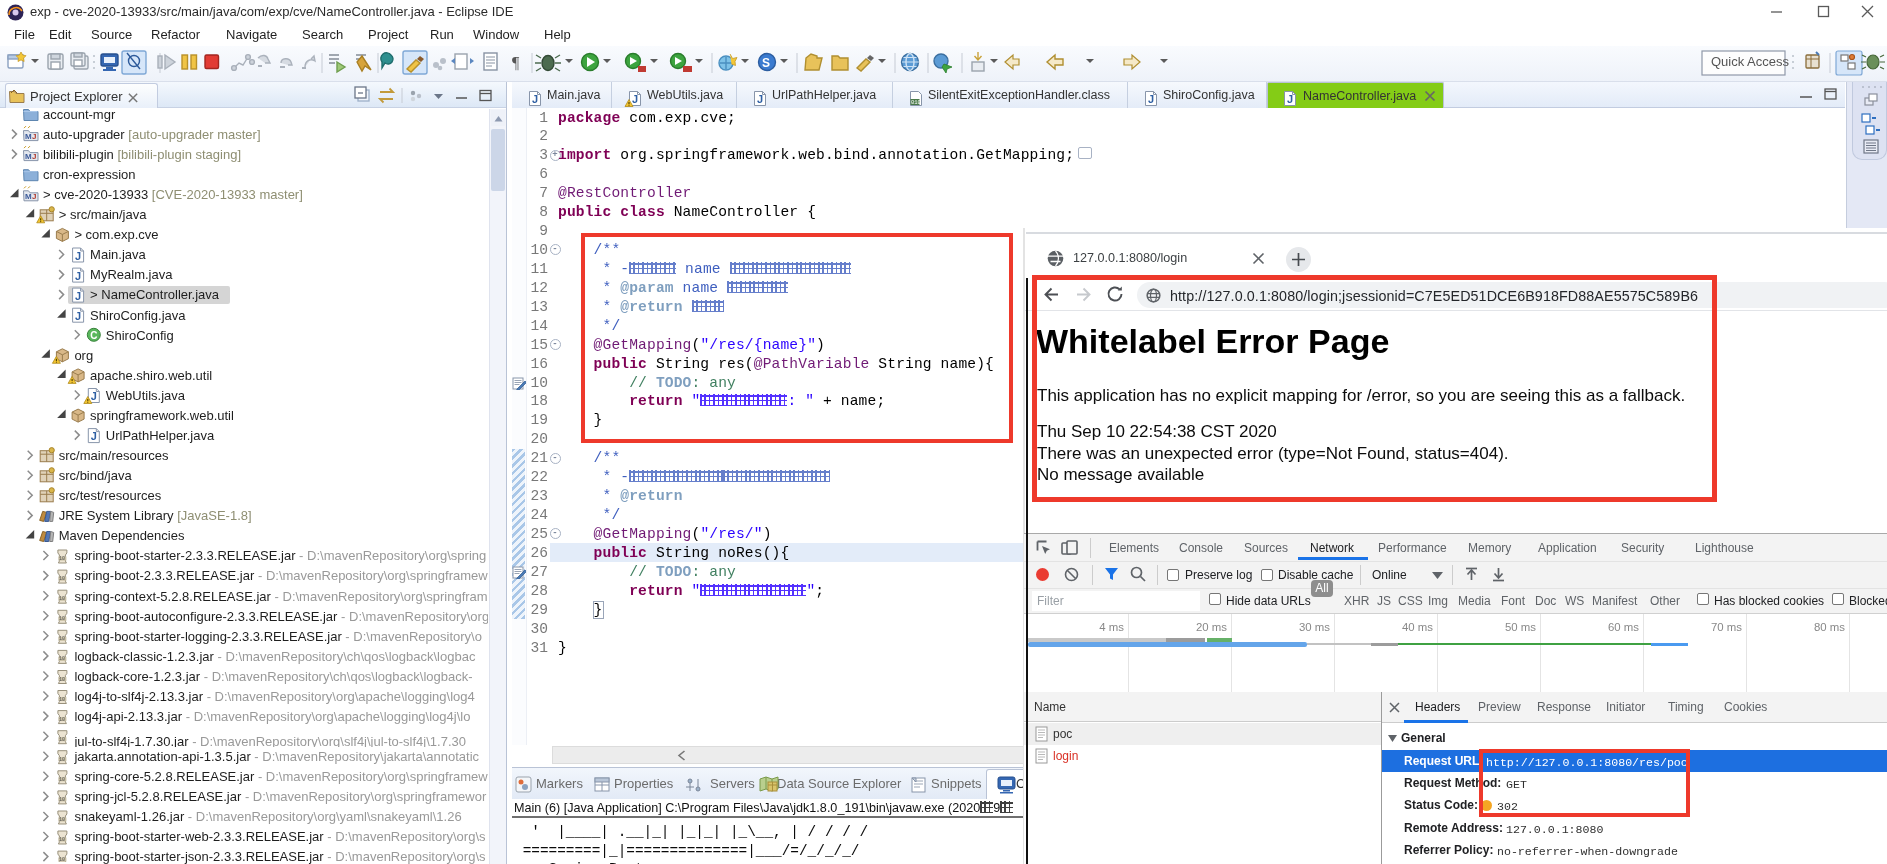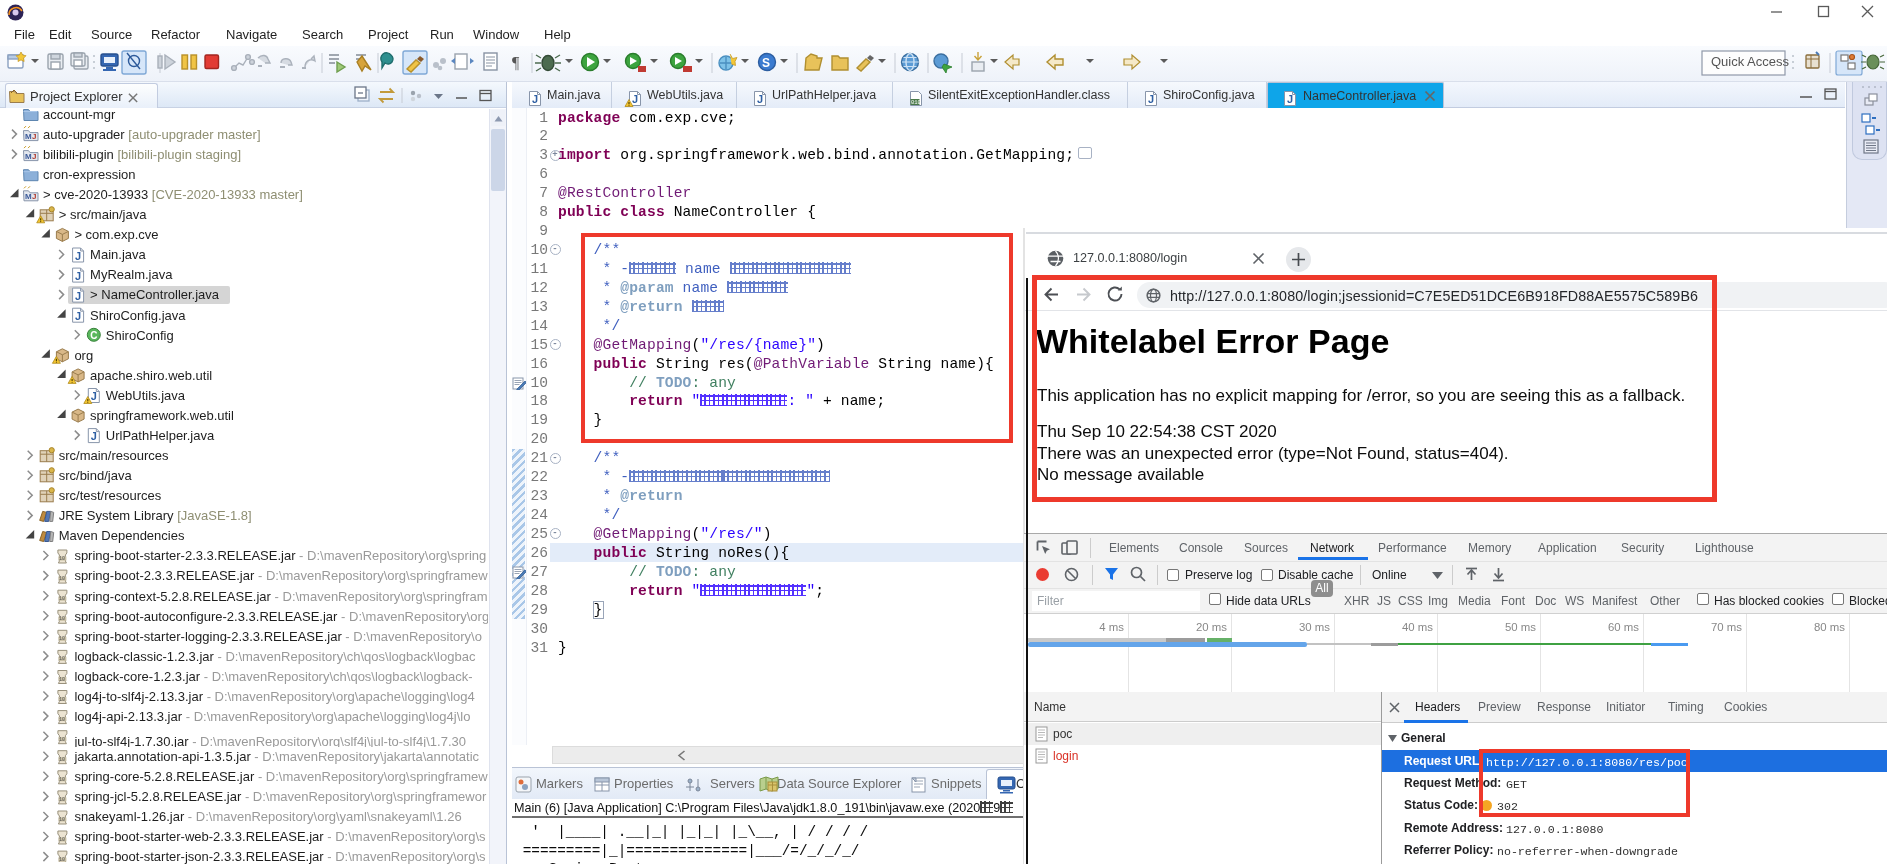--- a/index.html
+++ b/index.html
@@ -15,21 +15,21 @@
 #lpanel{left:0;top:82px;width:507px;height:782px;background:#fff;border-right:1px solid #b9c3d6}
 #lphead{left:0;top:82px;width:506px;height:26px;background:linear-gradient(#f4f8fd,#dde8f6);border-bottom:1px solid #c8d2e4}
 #lptab{left:5px;top:83px;width:153px;height:25px;background:linear-gradient(#fdfefe,#e9f0fa);border:1px solid #c2cce0;border-bottom:none;border-radius:3px 3px 0 0;font-size:13px;color:#333}
 .trow{position:absolute;left:0;width:488px;height:20px;font-size:13px;color:#1e1e1e;white-space:nowrap;overflow:hidden;margin-top:-1.7px}
 .trow .sfx{color:#8e8e72}
 .trow .path{color:#999}
 #treescroll{left:489px;top:109px;width:17px;height:755px;background:#f2f4fa;border-left:1px solid #dfe3ee}
 
 #edtabs{left:512px;top:82px;width:1333px;height:26px;background:linear-gradient(#f3f7fd,#e3ebf8);border-bottom:1px solid #c2cce0}
 .etab{position:absolute;top:82px;height:26px;border-right:1px solid #c5cfe0;font-size:12.5px;color:#333;background:linear-gradient(#f6f9fd,#e4ecf8)}
-.etab.act{background:#0ea5e9;border:1px solid #b9c3d6;border-bottom:none;border-radius:2px 2px 0 0}
+.etab.act{background:#84cc16;border:1px solid #b9c3d6;border-bottom:none;border-radius:2px 2px 0 0}
 #edbody{left:512px;top:108px;width:1333px;height:637px;background:#fff}
 #gutter{left:512px;top:108px;width:15px;height:637px;background:#fbfcfe;border-right:1px solid #eceff5}
 .lnum{position:absolute;width:34px;text-align:right;color:#787878;font:14.6px "Liberation Mono",monospace;white-space:pre}
 .cl{position:absolute;left:558px;font:14.6px "Liberation Mono",monospace;color:#000;white-space:pre;letter-spacing:.14px}
 .kw{color:#7f0055;font-weight:bold}
 .str{color:#2a00ff}
 .jd{color:#3f5fbf}
 .jdt{color:#7f9fbf;font-weight:bold}
 .ann{color:#701a75}
 .cmt{color:#3f7f5f}
@@ -70,20 +70,21 @@
 #blackline{left:1026px;top:278px;width:2.4px;height:586px;background:#111;z-index:49}
 svg{display:block}
 </style></head>
 <body>
 <div id="titlebar" class="a">
  <svg class="a" style="left:7px;top:4px" width="17" height="17" viewBox="0 0 17 17">
       <circle cx="8.5" cy="8.5" r="8" fill="#2c2255"></circle>
       <path d="M2 11a7 7 0 0 1 13-4" stroke="#f7941e" stroke-width="1.6" fill="none"></path>
       <circle cx="8.5" cy="8.5" r="3" fill="#d7c7ee"></circle>
     </svg>
+ <span class="a" style="left:30px;top:4px">exp - cve-2020-13933/src/main/java/com/exp/cve/NameController.java - Eclipse IDE</span>
  <svg class="wbtn" style="left:1768px" viewBox="0 0 17 17">
       <path d="M3 9h11" stroke="#5a5a5a" stroke-width="1.3"></path>
     </svg>
  <svg class="wbtn" style="left:1815px" viewBox="0 0 17 17">
       <rect x="3.5" y="3.5" width="10" height="10" fill="none" stroke="#5a5a5a" stroke-width="1.3"></rect>
     </svg>
  <svg class="wbtn" style="left:1859px" viewBox="0 0 17 17">
       <path d="M3 3l11 11M14 3L3 14" stroke="#5a5a5a" stroke-width="1.3"></path>
     </svg>
 </div>

